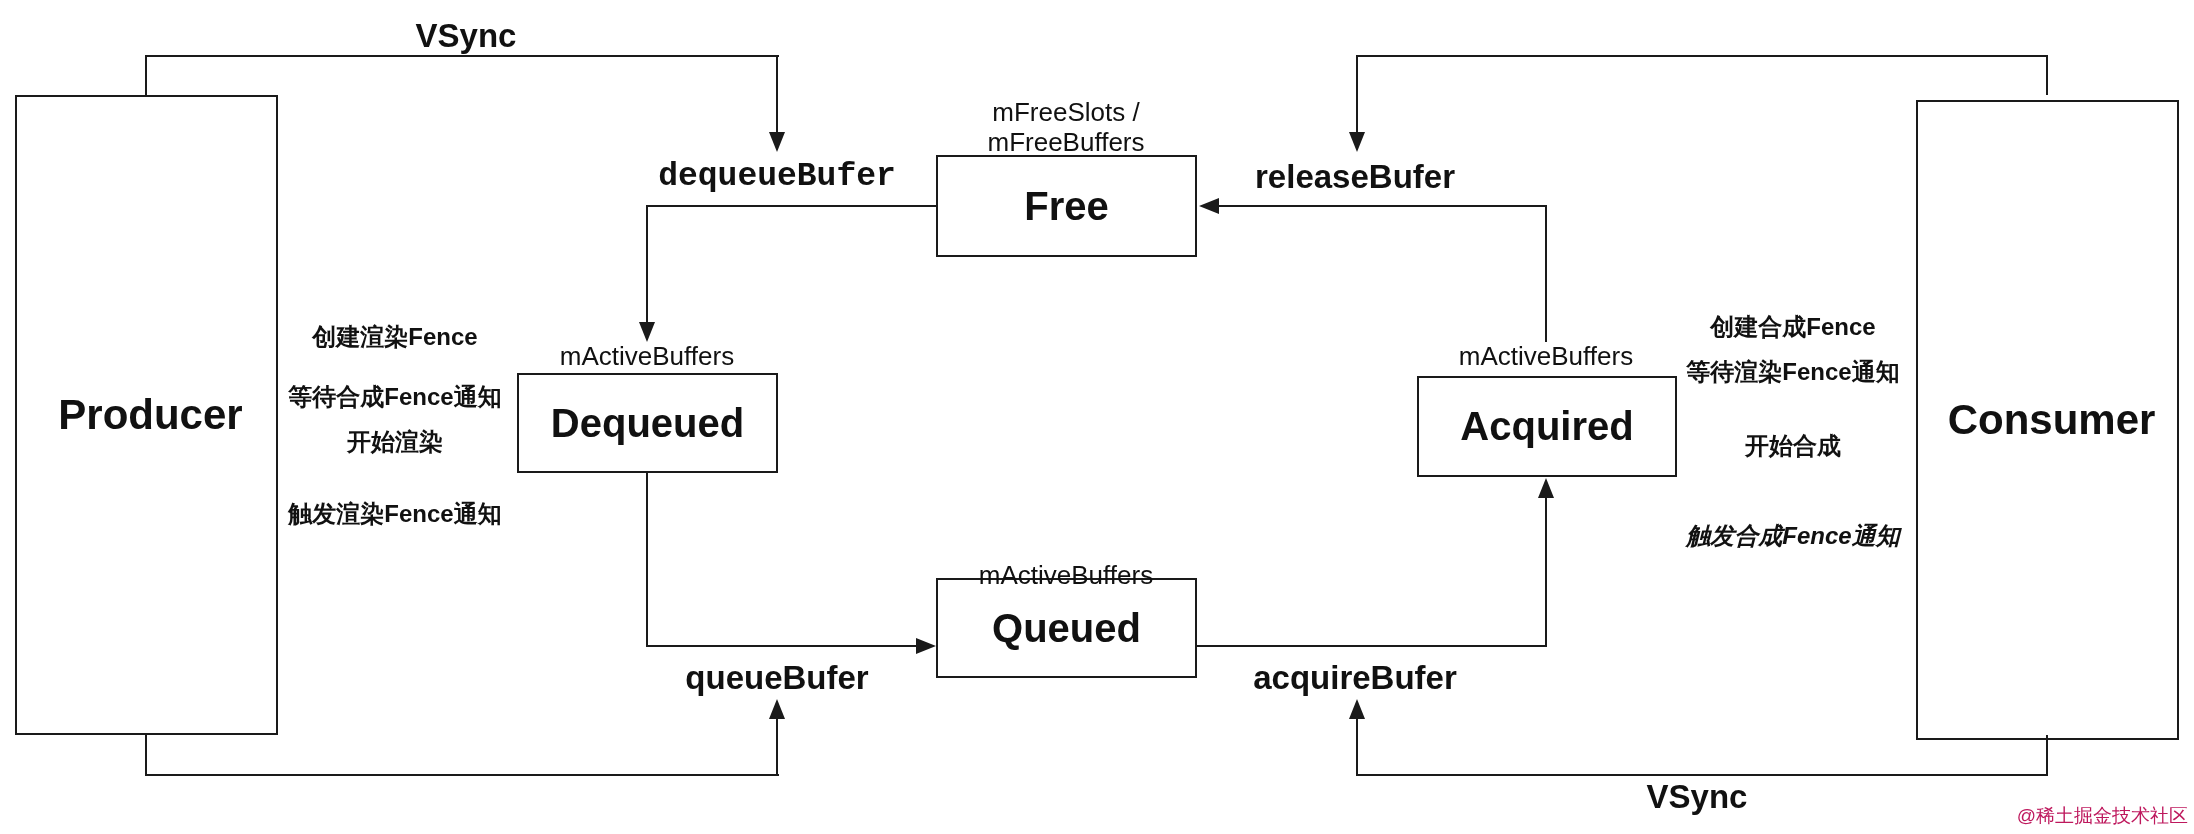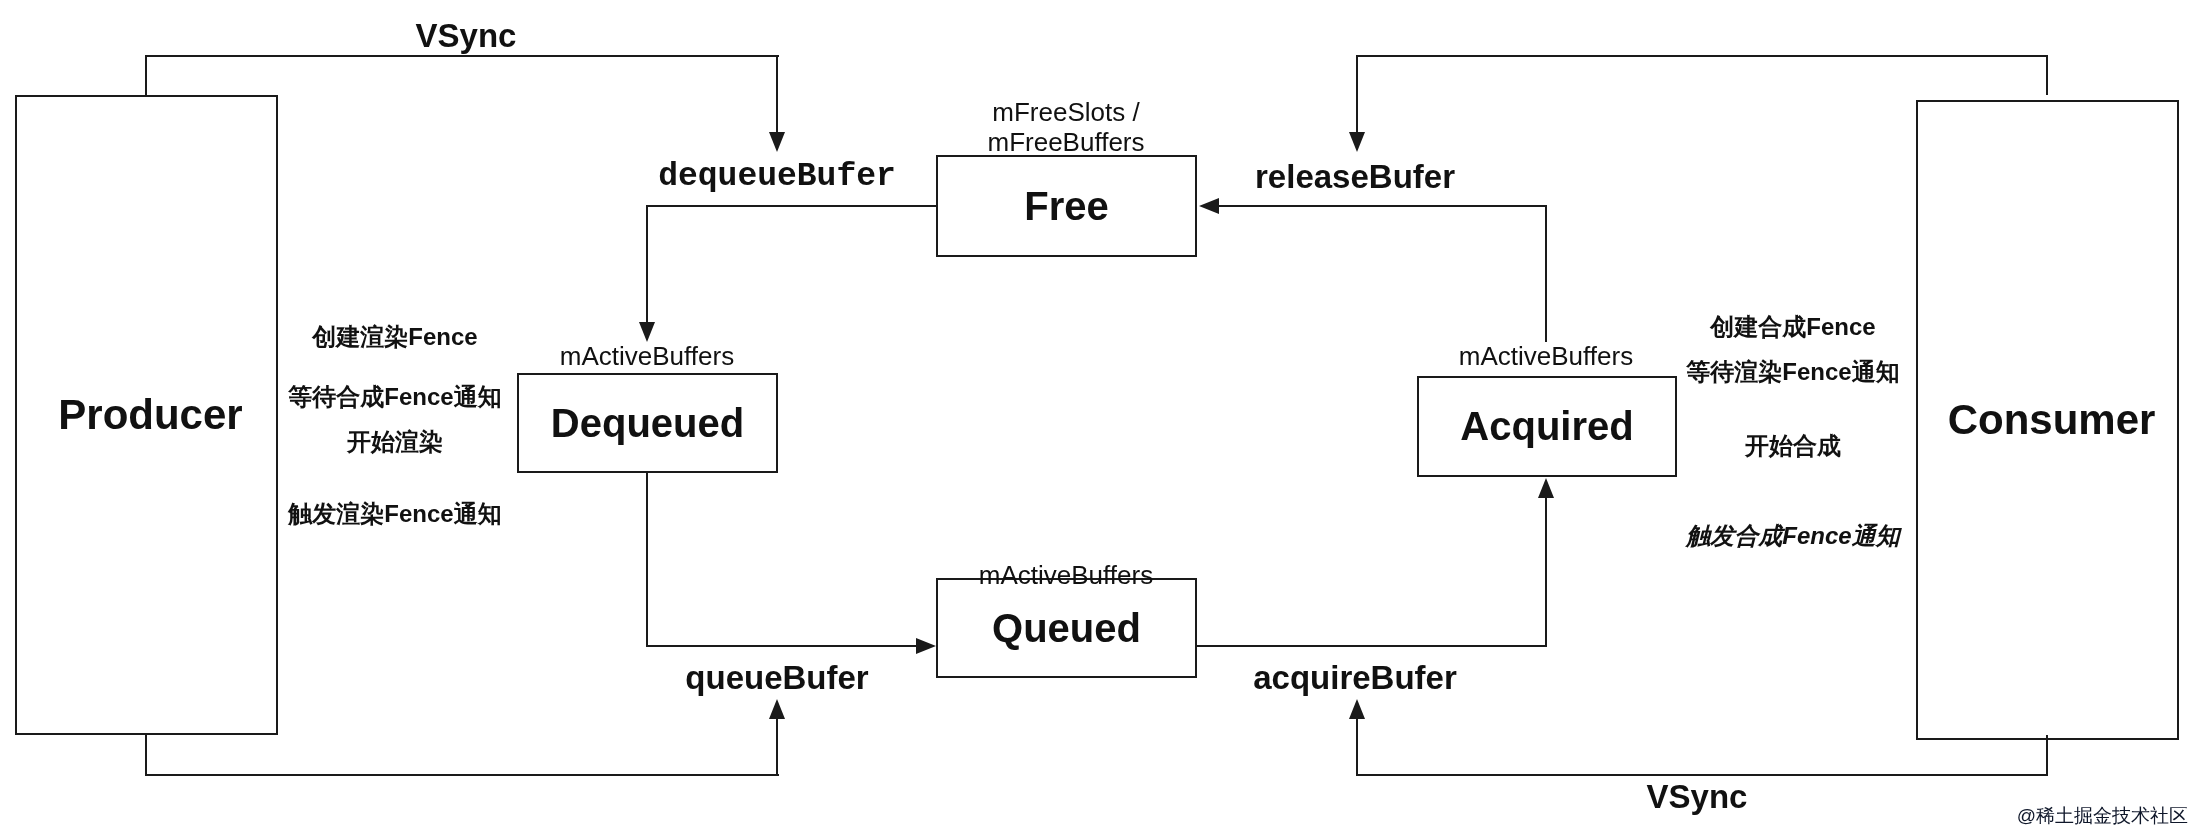--- a/index.html
+++ b/index.html
@@ -102,21 +102,21 @@
   #c-step-1 { top: 372px; }
   #c-step-2 { top: 446px; }
   #c-step-3 { top: 536px; font-style: italic; }
 
   #watermark {
     position: absolute;
     left: 2188px;
     top: 816px;
     transform: translate(-100%, -50%);
     font-size: 19px;
-    color: #0f172a;
+    color: #be185d;
     white-space: nowrap;
   }
 </style>
 </head>
 <body>
 
 <div id="canvas">
 
   <div class="node" id="box-producer">
     <span class="node-label">Producer</span>

